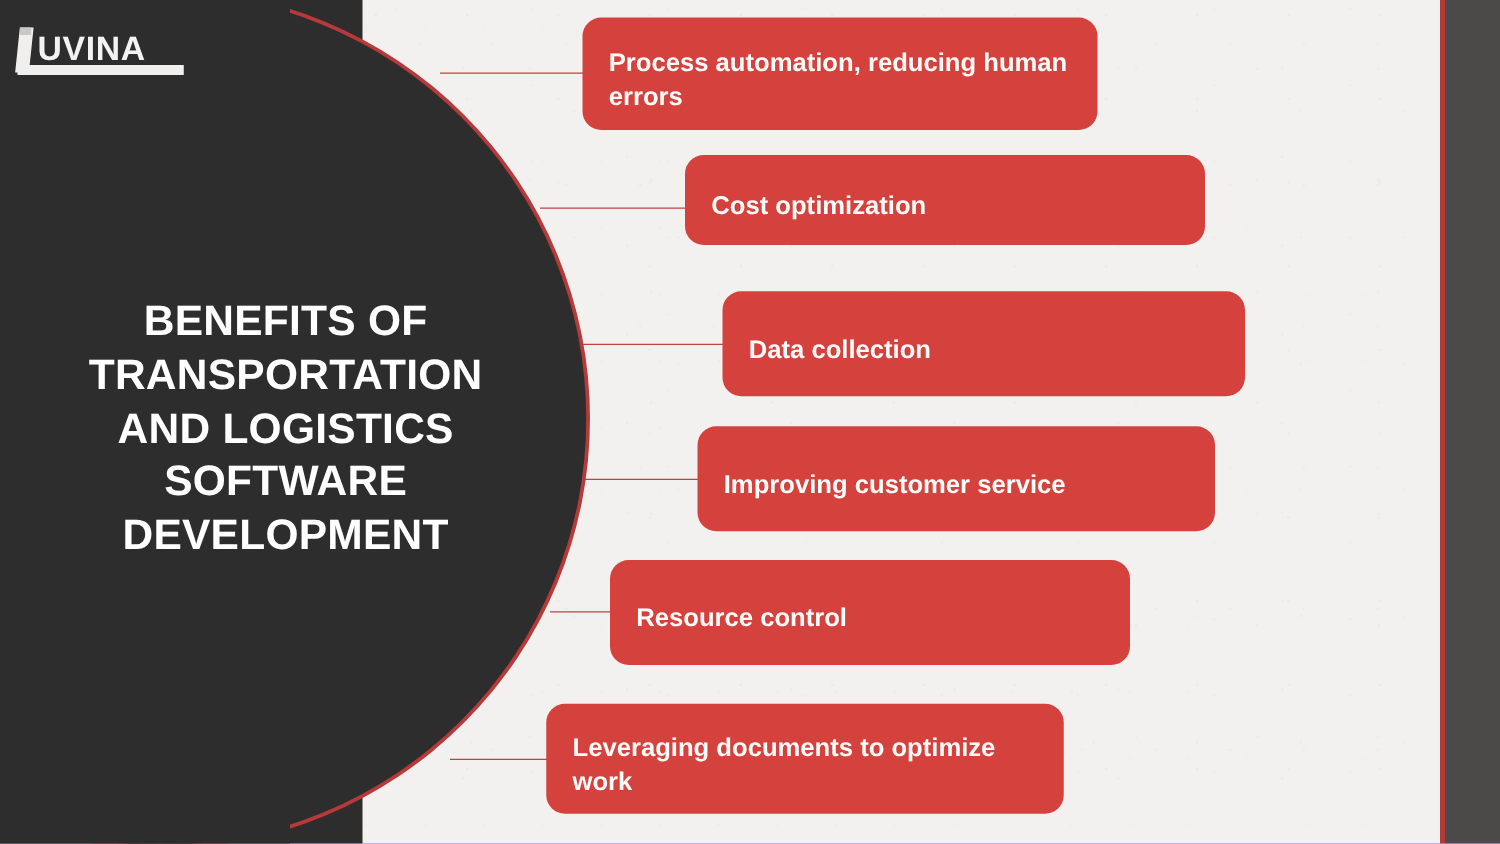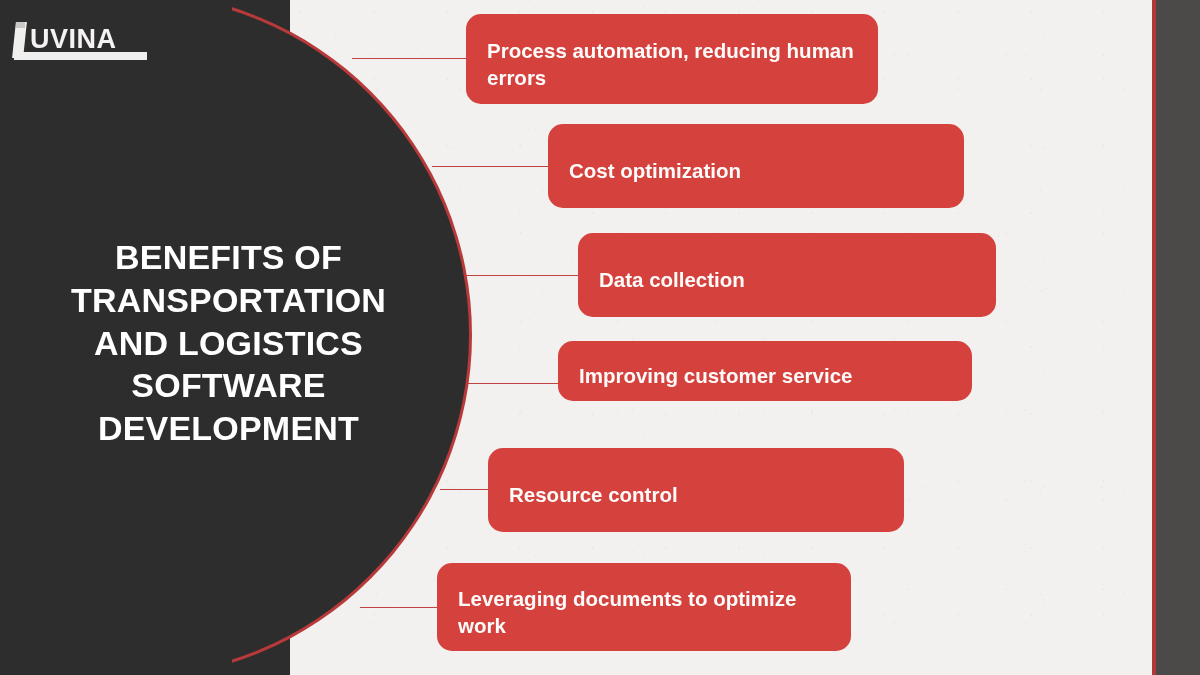--- a/index.html
+++ b/index.html
@@ -192,29 +192,29 @@
     <div class="logo-frame-h"></div>
     <div class="logo-text">UVINA</div>
   </div>
 
   <div class="hero-title">BENEFITS OF TRANSPORTATION AND LOGISTICS SOFTWARE DEVELOPMENT</div>
 
   <div class="pill" style="left:466px; top:14px;  width:412px; height:90px;">
     <span>Process automation, reducing human errors</span>
   </div>
 
-  <div class="pill" style="left:548px; top:124px; width:416px; height:84px;text-align:right;">
+  <div class="pill" style="left:548px; top:124px; width:416px; height:72px;text-align:right;">
     <span>Cost optimization</span>
   </div>
 
   <div class="pill" style="left:578px; top:233px; width:418px; height:84px;">
     <span>Data collection</span>
   </div>
 
-  <div class="pill" style="left:558px; top:341px; width:414px; height:60px;">
+  <div class="pill" style="left:558px; top:341px; width:414px; height:84px;">
     <span>Improving customer service</span>
   </div>
 
   <div class="pill" style="left:488px; top:448px; width:416px; height:84px;">
     <span>Resource control</span>
   </div>
 
   <div class="pill" style="left:437px; top:563px; width:414px; height:88px;">
     <span>Leveraging documents to optimize work</span>
   </div>

